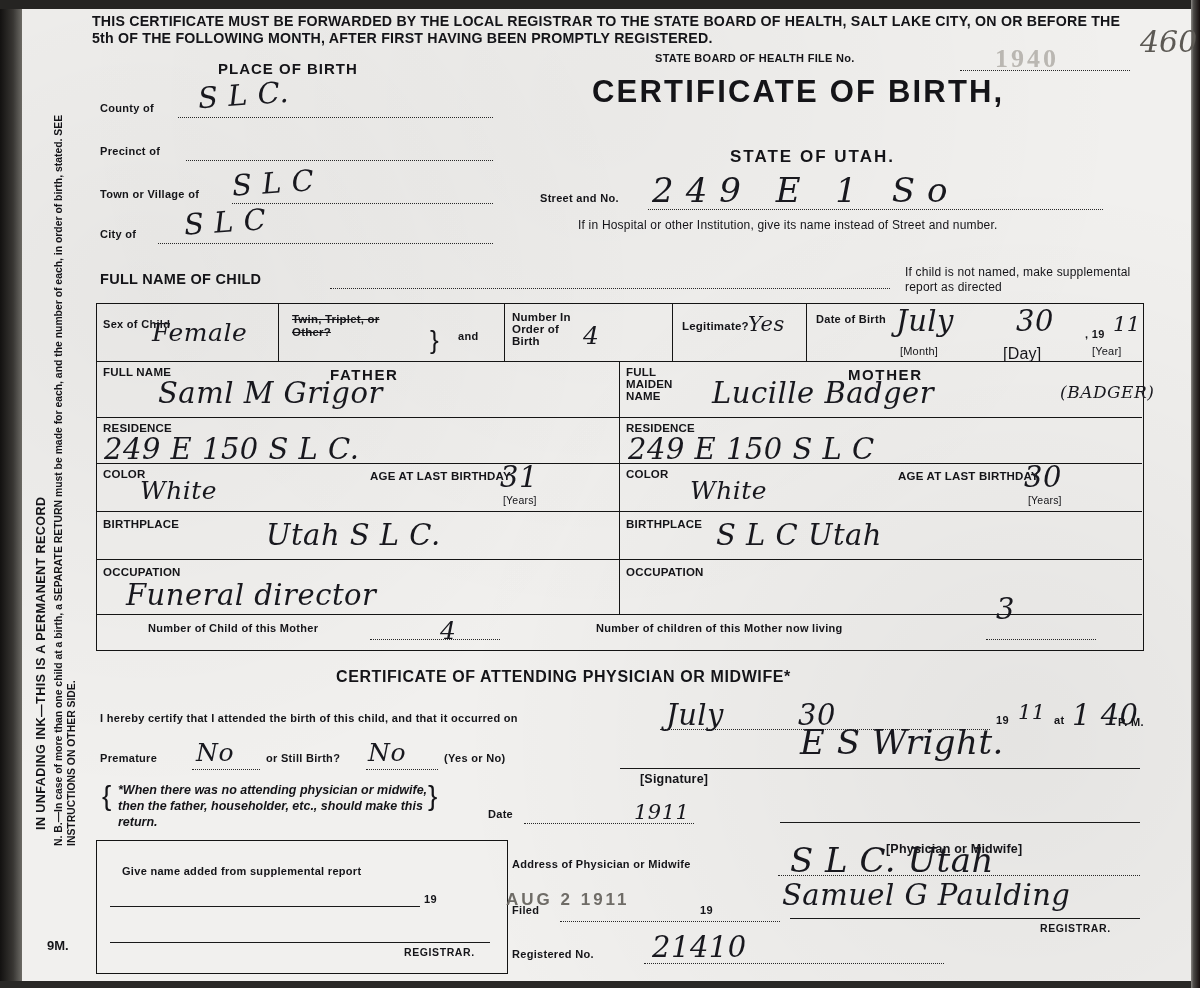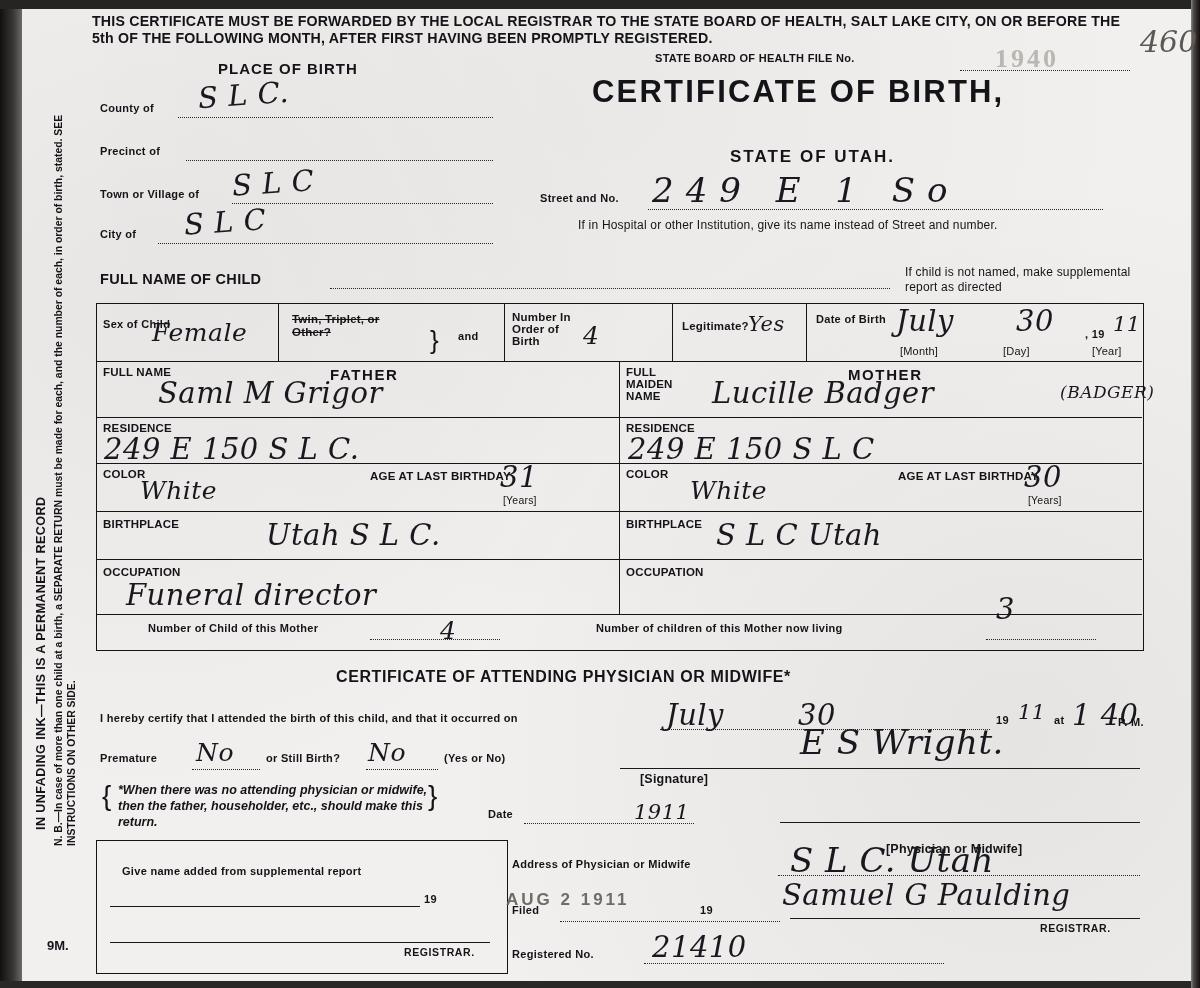--- a/index.html
+++ b/index.html
@@ -175,21 +175,21 @@
   <div class="abs hand h-sm" style="left:748px;top:312px;">Yes</div>
 
   <div class="abs print t-lbl" style="left:816px;top:312px;line-height:15px;">
     <span>Date of Birth</span>
   </div>
   <div class="abs hand h-lg" style="left:896px;top:304px;">July</div>
   <div class="abs hand h-lg" style="left:1016px;top:304px;">30</div>
   <div class="abs print t-lbl" style="left:1085px;top:328px;">, 19</div>
   <div class="abs hand h-sm" style="left:1113px;top:312px;">11</div>
   <div class="abs print t-xs" style="left:900px;top:345px;font-size:11px;">[Month]</div>
-  <div class="abs print t-xs" style="left:1003px;top:345px;font-size:11px;">[Day]</div>
+  <div class="abs print t-xs" style="left:1003px;top:345px;font-size:16px;">[Day]</div>
   <div class="abs print t-xs" style="left:1092px;top:345px;font-size:11px;">[Year]</div>
 
   <div class="abs print" style="left:330px;top:366px;font-size:15px;font-weight:bold;letter-spacing:1.6px;">FATHER</div>
   <div class="abs print" style="left:848px;top:366px;font-size:15px;font-weight:bold;letter-spacing:1.6px;">MOTHER</div>
 
   <div class="abs print t-sm" style="left:103px;top:366px;line-height:12px;">FULL NAME</div>
   <div class="abs hand h-lg" style="left:158px;top:376px;">Saml M Grigor</div>
 
   <div class="abs print t-sm" style="left:626px;top:366px;line-height:12px;width:60px;">FULL MAIDEN NAME</div>
   <div class="abs hand h-lg" style="left:712px;top:376px;">Lucille  Badger</div>

